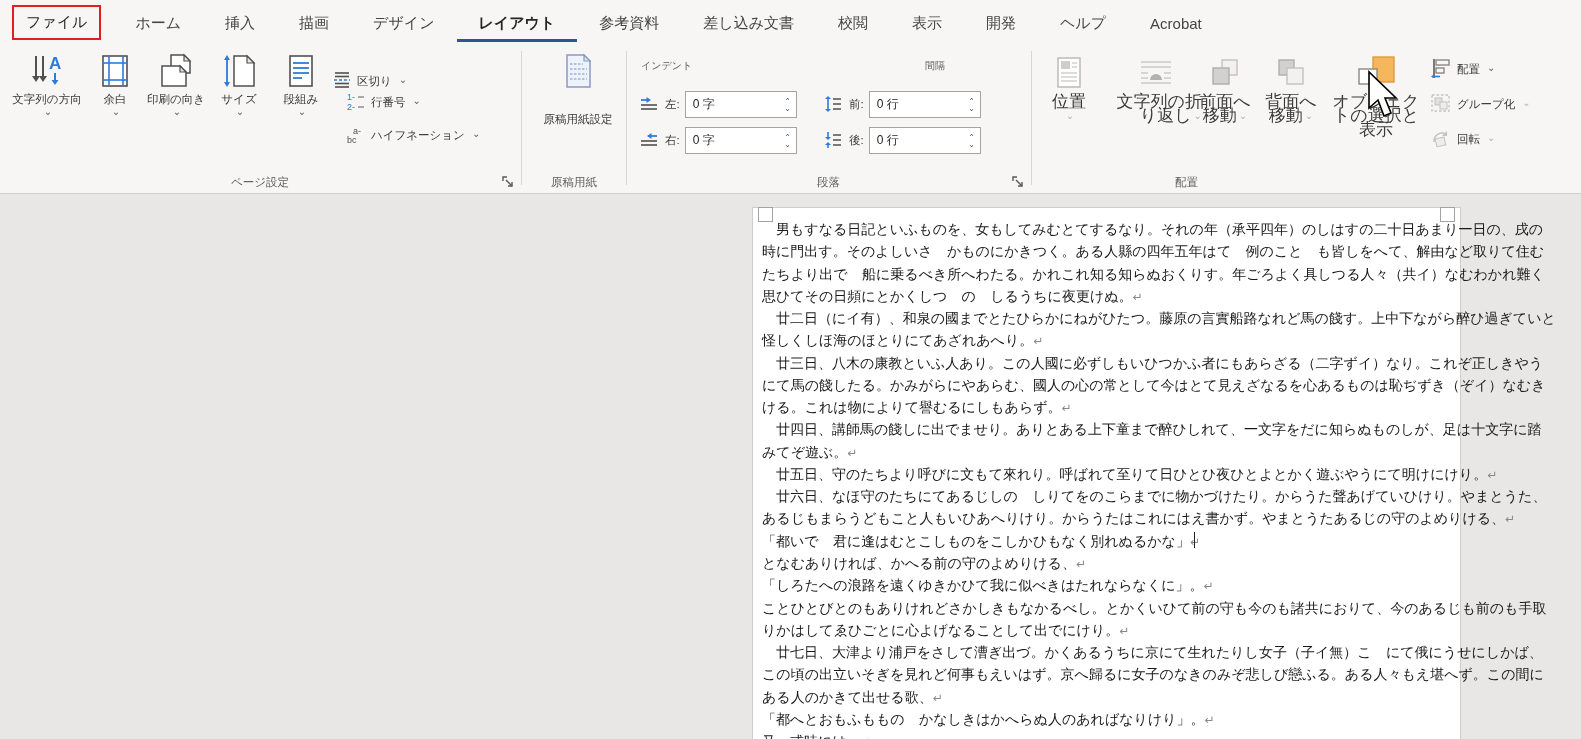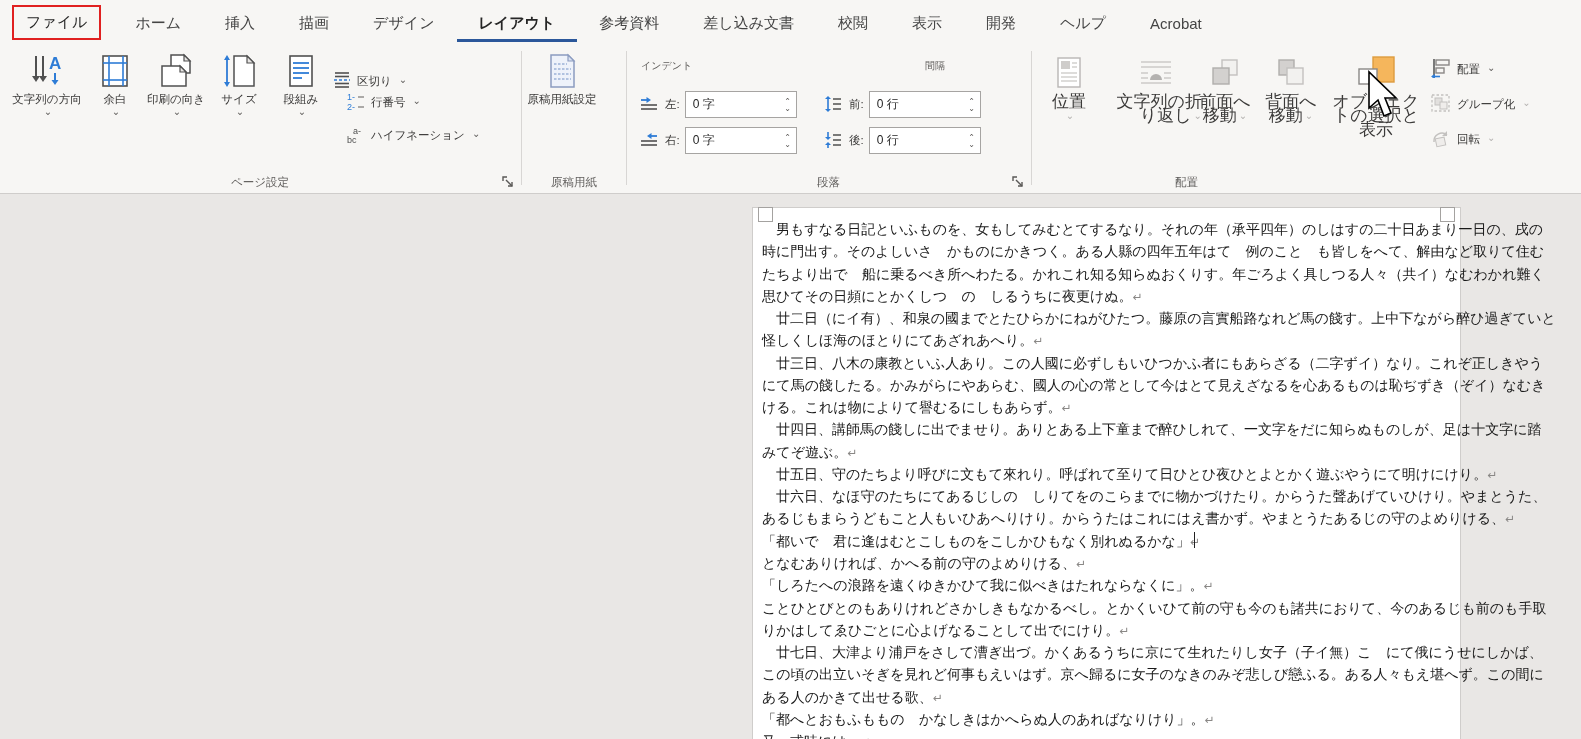--- a/index.html
+++ b/index.html
@@ -178,21 +178,21 @@
       <svg width="13" height="13" viewBox="0 0 13 13">
         <path d="M1 5V1h4" fill="none" stroke="#5a5856" stroke-width="1.4"></path>
         <path d="M4 4l6 6" stroke="#5a5856" stroke-width="1.4"></path>
         <path d="M10 6v4H6" fill="none" stroke="#5a5856" stroke-width="1.4"></path>
       </svg>
     </div>
   </div>
   <div class="vsep" style="left:521px;"></div>
 
   <div class="group" style="left:523px;width:102px;">
-    <div class="bb" style="left:4px;width:70px;">
+    <div class="bb" style="left:20px;width:70px;gap:20px;">
       <span class="ic">
         <svg width="34" height="38" viewBox="0 0 34 38">
           <path d="M6 3h17l6 6v26H6z" fill="#eef2fa" stroke="#8c9cc0" stroke-width="1.5"></path>
           <path d="M23 3l6 6h-6z" fill="#dbe3f3" stroke="#8c9cc0" stroke-width="1.2"></path>
           <g stroke="#9db3d8" stroke-width="1.4" stroke-dasharray="2.5 1.5">
             <line x1="9" y1="12" x2="22" y2="12"></line>
             <line x1="9" y1="17" x2="26" y2="17"></line>
             <line x1="9" y1="22" x2="26" y2="22"></line>
             <line x1="9" y1="27" x2="26" y2="27"></line>
           </g>

